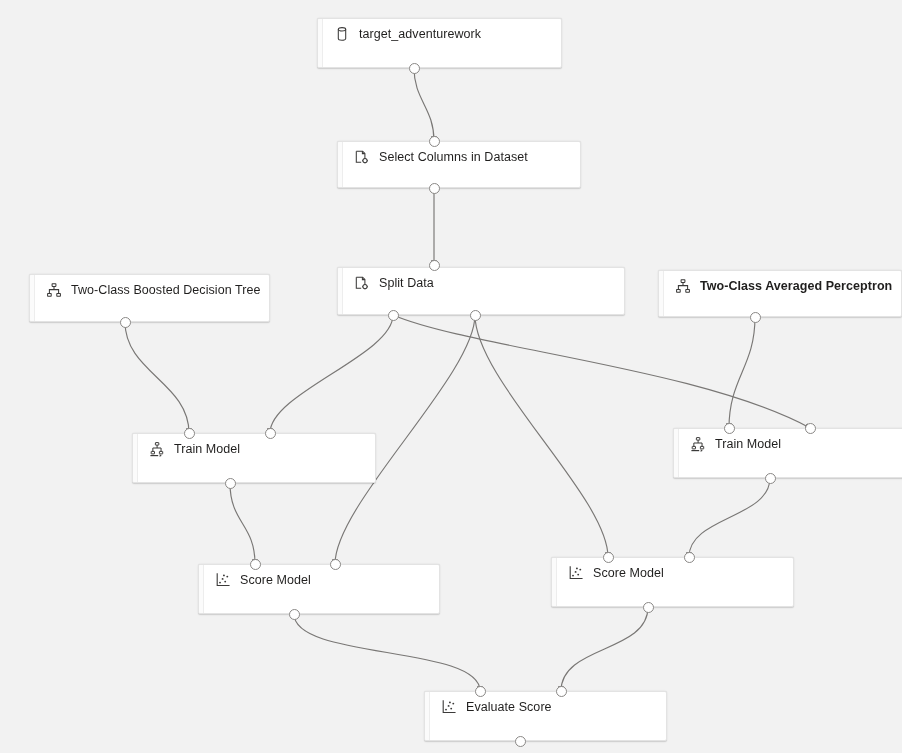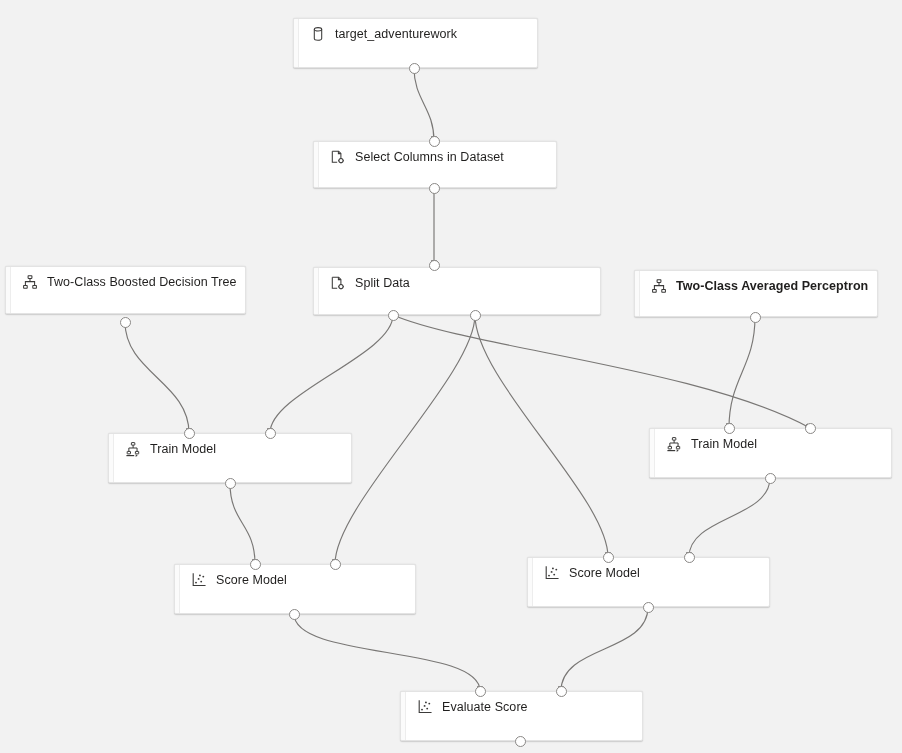--- a/index.html
+++ b/index.html
@@ -27,20 +27,21 @@
     pointer-events: none;
   }
   .node {
     position: absolute;
     background: #ffffff;
     border: 1px solid #e3e3e3;
     border-left: 1px solid #e3e3e3;
     border-radius: 2px;
     box-sizing: border-box;
     box-shadow: 0 0.6px 1.8px rgba(0,0,0,0.10), 0 0.3px 0.9px rgba(0,0,0,0.07);
+    margin-left: 24px;
   }
   .node .stripe {
     position: absolute;
     left: 0;
     top: 0;
     bottom: 0;
     width: 4px;
     background: #fbfbfb;
     border-right: 1px solid #ededed;
     border-radius: 2px 0 0 2px;
@@ -146,21 +147,21 @@
     <path d="M2.3 2.2 H8.6 L10.9 4.5 V9.2"></path>
     <path d="M2.3 2.2 V13.3 H7.2"></path>
     <path d="M8.4 2.3 V4.6 H10.8"></path>
     <circle cx="11" cy="11.6" r="2.1"></circle>
     <path d="M11 8.9 V9.6 M11 13.6 V14.3 M8.3 11.6 H9.0 M13.0 11.6 H13.7"></path>
   </svg>
 </span>
           <span class="node-label">Split Data</span>
         </div>
       </div>
-      <div class="node" style="left: 5px; top: 266px; width: 241px; height: 48px;">
+      <div class="node" style="left: 5px; top: 274px; width: 241px; height: 48px;">
         <div class="stripe"></div>
         <div class="node-body">
           <span class="node-icon">
   <svg viewBox="0 0 16 16" width="16" height="16" fill="none" stroke="currentColor" stroke-width="1.05">
     <rect x="6.1" y="1.7" width="3.8" height="2.7" rx="0.3"></rect>
     <rect x="1.6" y="11.5" width="3.6" height="2.7" rx="0.3"></rect>
     <rect x="10.8" y="11.5" width="3.6" height="2.7" rx="0.3"></rect>
     <path d="M8 4.4 V7.6 M3.4 11.5 V7.6 H12.6 V11.5"></path>
   </svg>
 </span>

